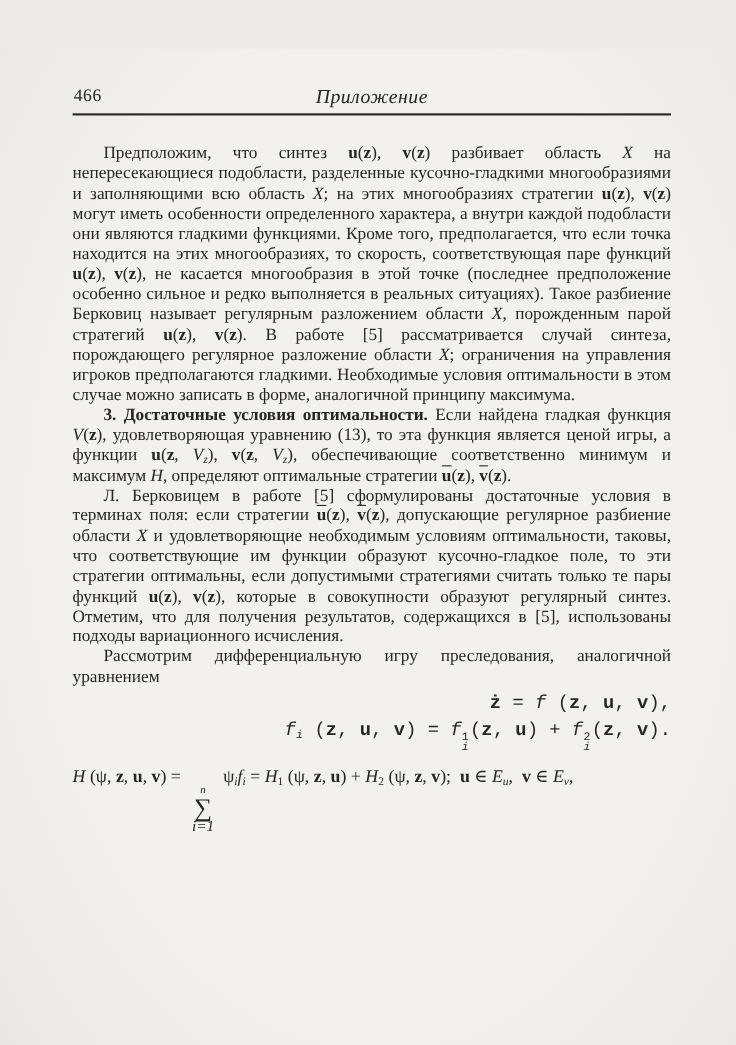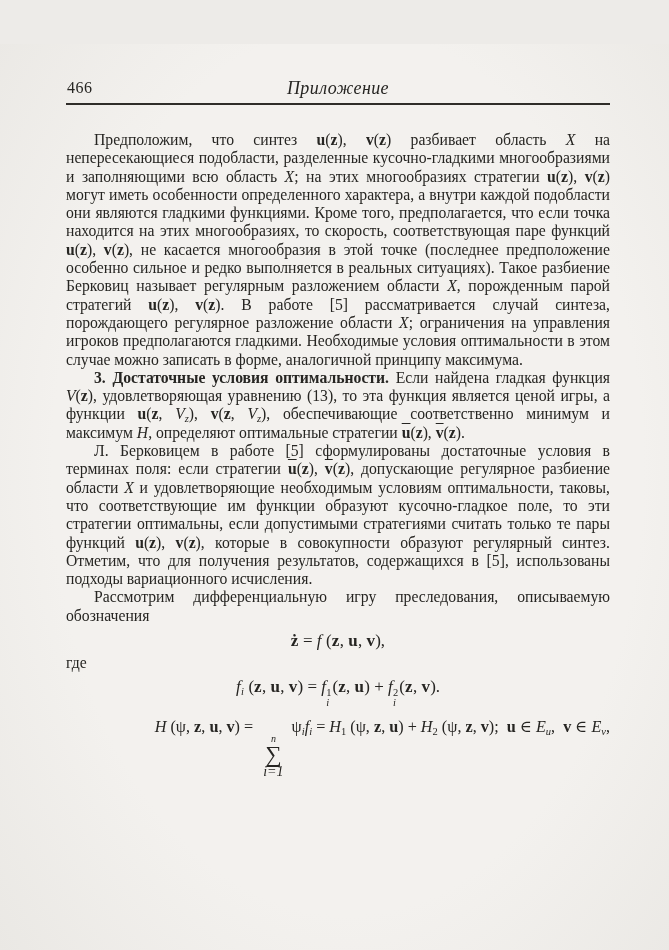--- a/index.html
+++ b/index.html
@@ -18,25 +18,25 @@
   .pageno{position:absolute;left:0;top:1px;font-size:16px;letter-spacing:0.5px;}
   .runtitle{position:absolute;left:0;right:0;top:0;text-align:center;font-style:italic;font-size:18px;letter-spacing:0.4px;}
   .rule{position:absolute;top:59px;left:66px;right:59px;border-top:2.6px solid #2f2d29;}
   .content{position:absolute;top:87px;left:66px;width:544px;}
   p{margin:0;text-align:justify;font-size:15.7px;line-height:18.3px;font-family:Liberation Serif, serif;}
   .indent{text-indent:28px;}
   .noindent{text-indent:0;}
   b{font-weight:700;}
   .ov{text-decoration:overline;text-decoration-thickness:1px;}
   sub{font-size:10.5px;vertical-align:-3px;line-height:0;}
-  .formula{text-align:center;font-size:17px;line-height:1.25;margin:5px 0 3px 0;}
+  .formula{text-align:right;font-size:17px;line-height:1.25;margin:5px 0 3px 0;font-family:Liberation Mono, monospace;}
   .formula i, .formula b{letter-spacing:0.3px;}
   .f-dyn{margin:3px 0 5px 0;}
   .formula-h{
-    text-align:right;font-size:16.2px;margin-top:10px;white-space:nowrap;
+    text-align:left;font-size:16.2px;margin-top:10px;white-space:nowrap;
   }
   .ss{
     display:inline-flex;flex-direction:column;align-items:flex-start;
     line-height:0.9;font-size:10.5px;vertical-align:-0.45em;margin:0 1px 0 0;
   }
   .sum{
     display:inline-flex;flex-direction:column;align-items:center;
     line-height:1;vertical-align:-0.62em;margin:0 4px 0 6px;
   }
   .sum .st{font-size:10px;font-style:italic;line-height:1;}
@@ -52,23 +52,22 @@
     <span class="pageno">466</span>
     <span class="runtitle">Приложение</span>
   </div>
 
   <div class="rule"></div>
 
   <div class="content">
     <p class="indent">Предположим, что синтез <b>u</b>(<b>z</b>), <b>v</b>(<b>z</b>) разбивает область <i>X</i> на непересекающиеся подобласти, разделенные кусочно-гладкими многообразиями и заполняющими всю область <i>X</i>; на этих многообразиях стратегии <b>u</b>(<b>z</b>), <b>v</b>(<b>z</b>) могут иметь особенности определенного характера, а внутри каждой подобласти они являются гладкими функциями. Кроме того, предполагается, что если точка находится на этих многообразиях, то скорость, соответствующая паре функций <b>u</b>(<b>z</b>), <b>v</b>(<b>z</b>), не касается многообразия в этой точке (последнее предположение особенно сильное и редко выполняется в реальных ситуациях). Такое разбиение Берковиц называет регулярным разложением области <i>X</i>, порожденным парой стратегий <b>u</b>(<b>z</b>), <b>v</b>(<b>z</b>). В работе [5] рассматривается случай синтеза, порождающего регулярное разложение области <i>X</i>; ограничения на управления игроков предполагаются гладкими. Необходимые условия оптимальности в этом случае можно записать в форме, аналогичной принципу максимума.</p>
     <p class="indent"><b>3. Достаточные условия оптимальности.</b> Если найдена гладкая функция <i>V</i>(<b>z</b>), удовлетворяющая уравнению (13), то эта функция является ценой игры, а функции <b>u</b>(<b>z</b>, <i>V</i><sub><i>z</i></sub>), <b>v</b>(<b>z</b>, <i>V</i><sub><i>z</i></sub>), обеспечивающие соответственно минимум и максимум <i>H</i>, определяют оптимальные стратегии <span class="ov"><b>u</b></span>(<b>z</b>), <span class="ov"><b>v</b></span>(<b>z</b>).</p>
     <p class="indent">Л. Берковицем в работе [5] сформулированы достаточные условия в терминах поля: если стратегии <span class="ov"><b>u</b></span>(<b>z</b>), <span class="ov"><b>v</b></span>(<b>z</b>), допускающие регулярное разбиение области <i>X</i> и удовлетворяющие необходимым условиям оптимальности, таковы, что соответствующие им функции образуют кусочно-гладкое поле, то эти стратегии оптимальны, если допустимыми стратегиями считать только те пары функций <b>u</b>(<b>z</b>), <b>v</b>(<b>z</b>), которые в совокупности образуют регулярный синтез. Отметим, что для получения результатов, содержащихся в [5], использованы подходы вариационного исчисления.</p>
-    <p class="indent">Рассмотрим дифференциальную игру преследования, описываемую обозначения</p>
+    <p class="indent">Рассмотрим дифференциальную игру преследования, аналогичной уравнением</p>
     <div class="formula"><b>ż</b> = <i>f</i> (<b>z</b>, <b>u</b>, <b>v</b>),</div>
-    <p class="noindent">где</p>
     <div class="formula f-dyn"><i>f</i><sub><i>i</i></sub> (<b>z</b>, <b>u</b>, <b>v</b>) = <i>f</i><span class="ss">
           <span>1</span>
           <span><i>i</i></span>
         </span>(<b>z</b>, <b>u</b>) + <i>f</i><span class="ss">
           <span>2</span>
           <span><i>i</i></span>
         </span>(<b>z</b>, <b>v</b>).</div>
     <div class="formula-h"><i>H</i> (ψ, <b>z</b>, <b>u</b>, <b>v</b>) = <span class="sum">
           <span class="st"><i>n</i></span>
           <span class="sg">∑</span>

